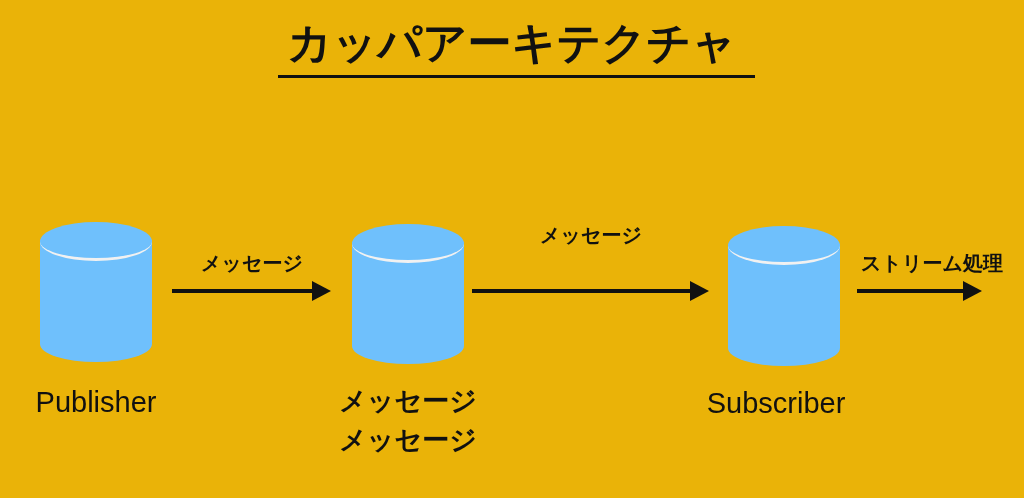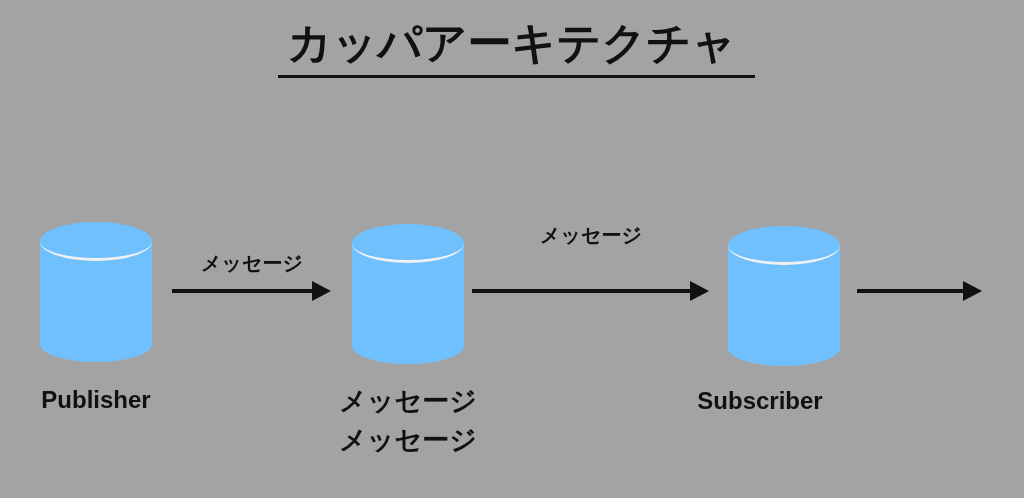--- a/index.html
+++ b/index.html
@@ -11,21 +11,21 @@
     height: 498px;
     background: #f1f1f1;
     font-family: "Liberation Sans", "DejaVu Sans", sans-serif;
     overflow: hidden;
   }
 
   #diagram {
     position: relative;
     width: 1024px;
     height: 498px;
-    background: #a3a3a3;
+    background: #eab308;
   }
 
   
   .title {
     position: absolute;
     left: 0;
     top: 18px;
     width: 1024px;
     text-align: center;
     font-size: 44px;
@@ -80,22 +80,22 @@
   }
 
   
   .node-label {
     position: absolute;
     text-align: center;
     color: #111111;
     white-space: nowrap;
   }
   .node-label.latin {
-    font-size: 24px;
-    font-weight: 700;
+    font-size: 29px;
+    font-weight: 400;
     line-height: 1.3;
   }
   .node-label.jp {
     font-size: 27px;
     font-weight: bold;
     line-height: 1.45;
   }
   .node-label .ln {
     display: block;
   }
@@ -161,21 +161,21 @@
   <div class="node-label jp" style="left:312px; top:382px; width:192px;">
     <span class="ln">メッセージ</span>
     <span class="ln">メッセージ</span>
   </div>
 
   <div class="cylinder" style="left:728px; top:226px;">
     <div class="cyl-bottom"></div>
     <div class="cyl-body"></div>
     <div class="cyl-top"></div>
   </div>
-  <div class="node-label latin" style="left:664px; top:385px; width:192px;text-align:center;">
+  <div class="node-label latin" style="left:680px; top:385px; width:192px;text-align:center;">
     <span class="ln">Subscriber</span>
   </div>
 
   <div class="arrow" style="left:172px; top:281px; width:159px;">
     <div class="arrow-shaft" style="width:142px;"></div>
     <div class="arrow-head" style="left:140px;"></div>
   </div>
   <div class="arrow-label" style="left:160px; top:250px; width:184px;">
     <span class="ln">メッセージ</span>
   </div>
@@ -185,14 +185,17 @@
     <div class="arrow-head" style="left:218px;"></div>
   </div>
   <div class="arrow-label" style="left:466px; top:222px; width:250px;">
     <span class="ln">メッセージ</span>
   </div>
 
   <div class="arrow" style="left:857px; top:281px; width:125px;">
     <div class="arrow-shaft" style="width:108px;"></div>
     <div class="arrow-head" style="left:106px;"></div>
   </div>
+  <div class="arrow-label" style="left:842px; top:250px; width:180px;">
+    <span class="ln">ストリーム処理</span>
+  </div>
 
 </div>
 
 </body></html>

